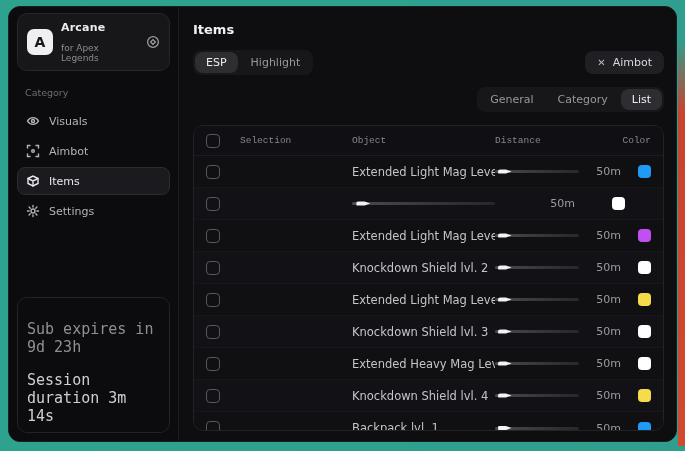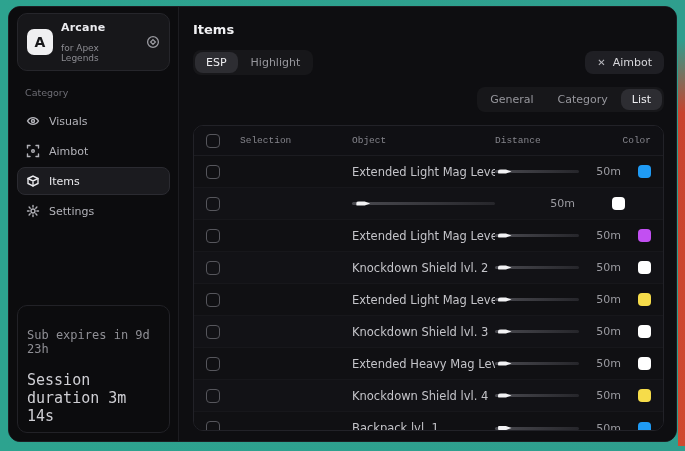--- a/index.html
+++ b/index.html
@@ -27,21 +27,21 @@
   .brand-link { margin-left:auto; color:#9a9aa0; display:flex; cursor:pointer; }
   .cat-label { margin:16px 0 7px 16px; font-size:9.5px; color:#6d6d74; }
   .nav-item { display:flex; align-items:center; gap:9px; margin:2px 8px; padding:6px 8px;
               border-radius:8px; color:#b3b3b9; font-size:11px; border:1px solid transparent;
               cursor:pointer; }
   .nav-item.active { background:#1b1b1f; border-color:#2b2b31; color:#e9e9ec; }
   .nav-icon { width:14px; height:14px; display:flex; flex-shrink:0; }
   .nav-icon svg { width:14px; height:14px; }
   .sidebar-footer { margin:auto 8px 8px; border:1px solid #222227; border-radius:10px;
                     padding:7px 9px; font-family:"DejaVu Sans Mono",monospace; }
-  .foot1 { font-size:12px; color:#8f8f95;margin-top:15px; }
+  .foot1 { font-size:15px; color:#8f8f95;margin-top:15px; }
   .foot2 { font-size:15px; color:#cfcfd4; margin-top:15px; }
 
   
   .main { flex:1; background:#0e0e11; padding:13px 12px 10px 14px;
           display:flex; flex-direction:column; min-width:0; }
   .page-title { font-size:13px; font-weight:700; color:#f0f0f3; margin:2px 0 13px; }
   .toolbar { display:flex; align-items:center; justify-content:space-between; margin-bottom:12px; }
   .tab-group { display:inline-flex; background:#17171a; border-radius:8px; padding:2px; gap:2px; }
   .tab { padding:4px 11px; font-size:11px; color:#97979d; border-radius:8px;
          cursor:pointer; white-space:nowrap; }

